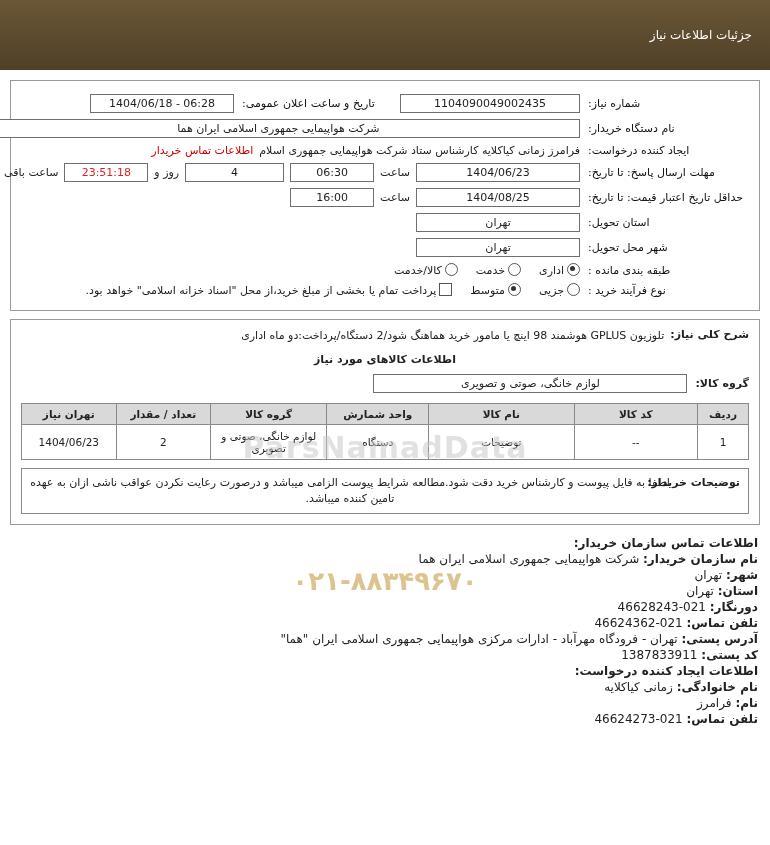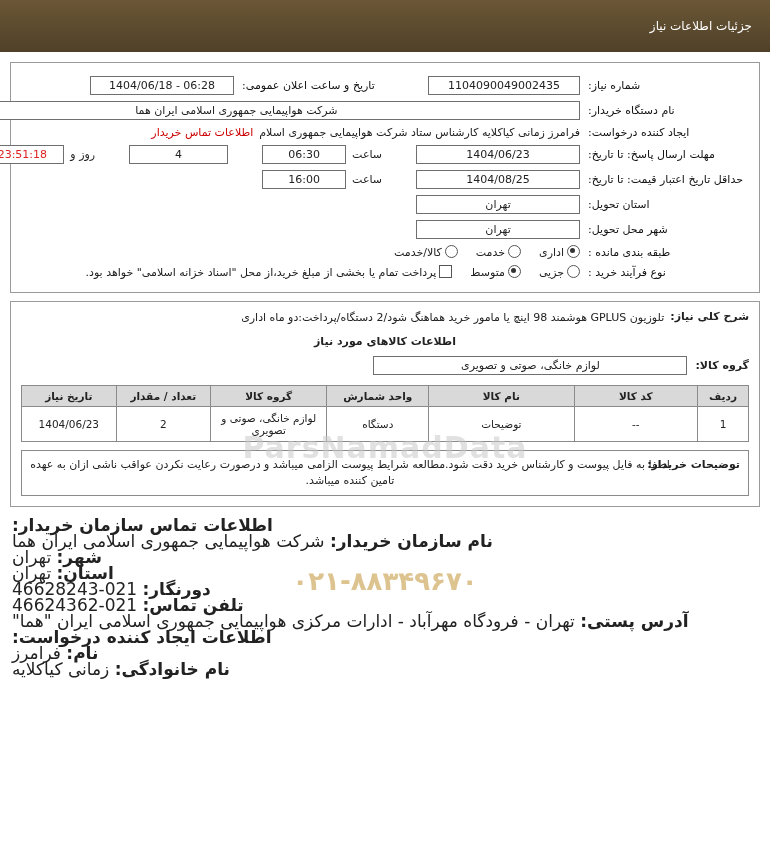--- a/index.html
+++ b/index.html
@@ -16,21 +16,21 @@
 
   
   .header{
     height:40px;
     background:#5c4a2e;
     background:linear-gradient(#6b5736,#4f4028);
     color:#fff;
     display:flex;
     align-items:center;
     justify-content:flex-start;
-    padding:6px 18px;
+    padding:15px 18px;
     font-size:12px;
   }
   .header .title{font-weight:normal;}
 
   
   .panel{
     border:1px solid #9a9a9a;
     margin:8px 10px;
     background:#fff;
   }
@@ -45,21 +45,20 @@
     border:1px solid #6f6f6f;
     background:#fff;
     height:17px;
     line-height:17px;
     padding:0 6px;
     font-size:11px;
     display:block;
     text-align:center;
     overflow:hidden;
     white-space:nowrap;
-    margin-left:28px;
   }
   .box.ltr{direction:ltr;}
   .box.red{color:#d22;}
 
   .row-flex{display:flex;align-items:center;gap:6px;justify-content:flex-start;}
   .smalltxt{font-size:11px;white-space:nowrap;}
 
   
   .radio{
     display:inline-block;width:11px;height:11px;border:1px solid #555;border-radius:50%;
@@ -96,23 +95,23 @@
 
   .notes{
     display:flex;gap:8px;margin-top:8px;border:1px solid #8a8a8a;padding:6px 8px;align-items:flex-start;
   }
   .notes .nlabel{font-weight:bold;white-space:nowrap;width:62px;line-height:15px;}
   .notes .ntext{flex:1;line-height:16px;text-align:center;}
 
   
   .contact{
     margin:10px 12px 0 12px;
-    font-size:17px;
+    font-size:12px;
     line-height:16px;
-    text-align:left;
+    text-align:right;
   }
   .contact .hdr{font-weight:bold;}
   .contact .line b{font-weight:bold;}
 
   
   .wm{
     position:absolute;left:0;right:0;top:430px;text-align:center;
     font-size:30px;color:#c9c9c9;opacity:.55;font-weight:bold;pointer-events:none;
     letter-spacing:1px;
   }
@@ -238,21 +237,21 @@
 
     <table class="grid">
       <thead>
         <tr>
           <th style="width:7%">ردیف</th>
           <th style="width:17%">کد کالا</th>
           <th style="width:20%">نام کالا</th>
           <th style="width:14%">واحد شمارش</th>
           <th style="width:16%">گروه کالا</th>
           <th style="width:13%">تعداد / مقدار</th>
-          <th style="width:13%">تاریخ نیاز</th>
+          <th style="width:13%">تهران نیاز</th>
         </tr>
       </thead>
       <tbody>
         <tr>
           <td>1</td>
           <td>--</td>
           <td>توضیحات</td>
           <td>دستگاه</td>
           <td>لوازم خانگی، صوتی و تصویری</td>
           <td>2</td>
@@ -286,27 +285,35 @@
       <span>021-46628243</span>
     </div>
     <div class="line">
       <b>تلفن تماس:</b>
       <span>021-46624362</span>
     </div>
     <div class="line">
       <b>آدرس پستی:</b>
       <span>تهران - فرودگاه مهرآباد - ادارات مرکزی هواپیمایی جمهوری اسلامی ایران "هما"</span>
     </div>
+    <div class="line">
+      <b>کد پستی:</b>
+      <span>1387833911</span>
+    </div>
     <div class="hdr">اطلاعات ایجاد کننده درخواست:</div>
+    <div class="line">
+      <b>نام خانوادگی:</b>
+      <span>زمانی کیاکلایه</span>
+    </div>
     <div class="line">
       <b>نام:</b>
       <span>فرامرز</span>
     </div>
     <div class="line">
-      <b>نام خانوادگی:</b>
-      <span>زمانی کیاکلایه</span>
+      <b>تلفن تماس:</b>
+      <span>021-46624273</span>
     </div>
   </div>
 
   <div class="wm">ParsNamadData</div>
   <div class="wm3">۰۲۱-۸۸۳۴۹۶۷۰</div>
 
 </div>
 
 </body></html>

